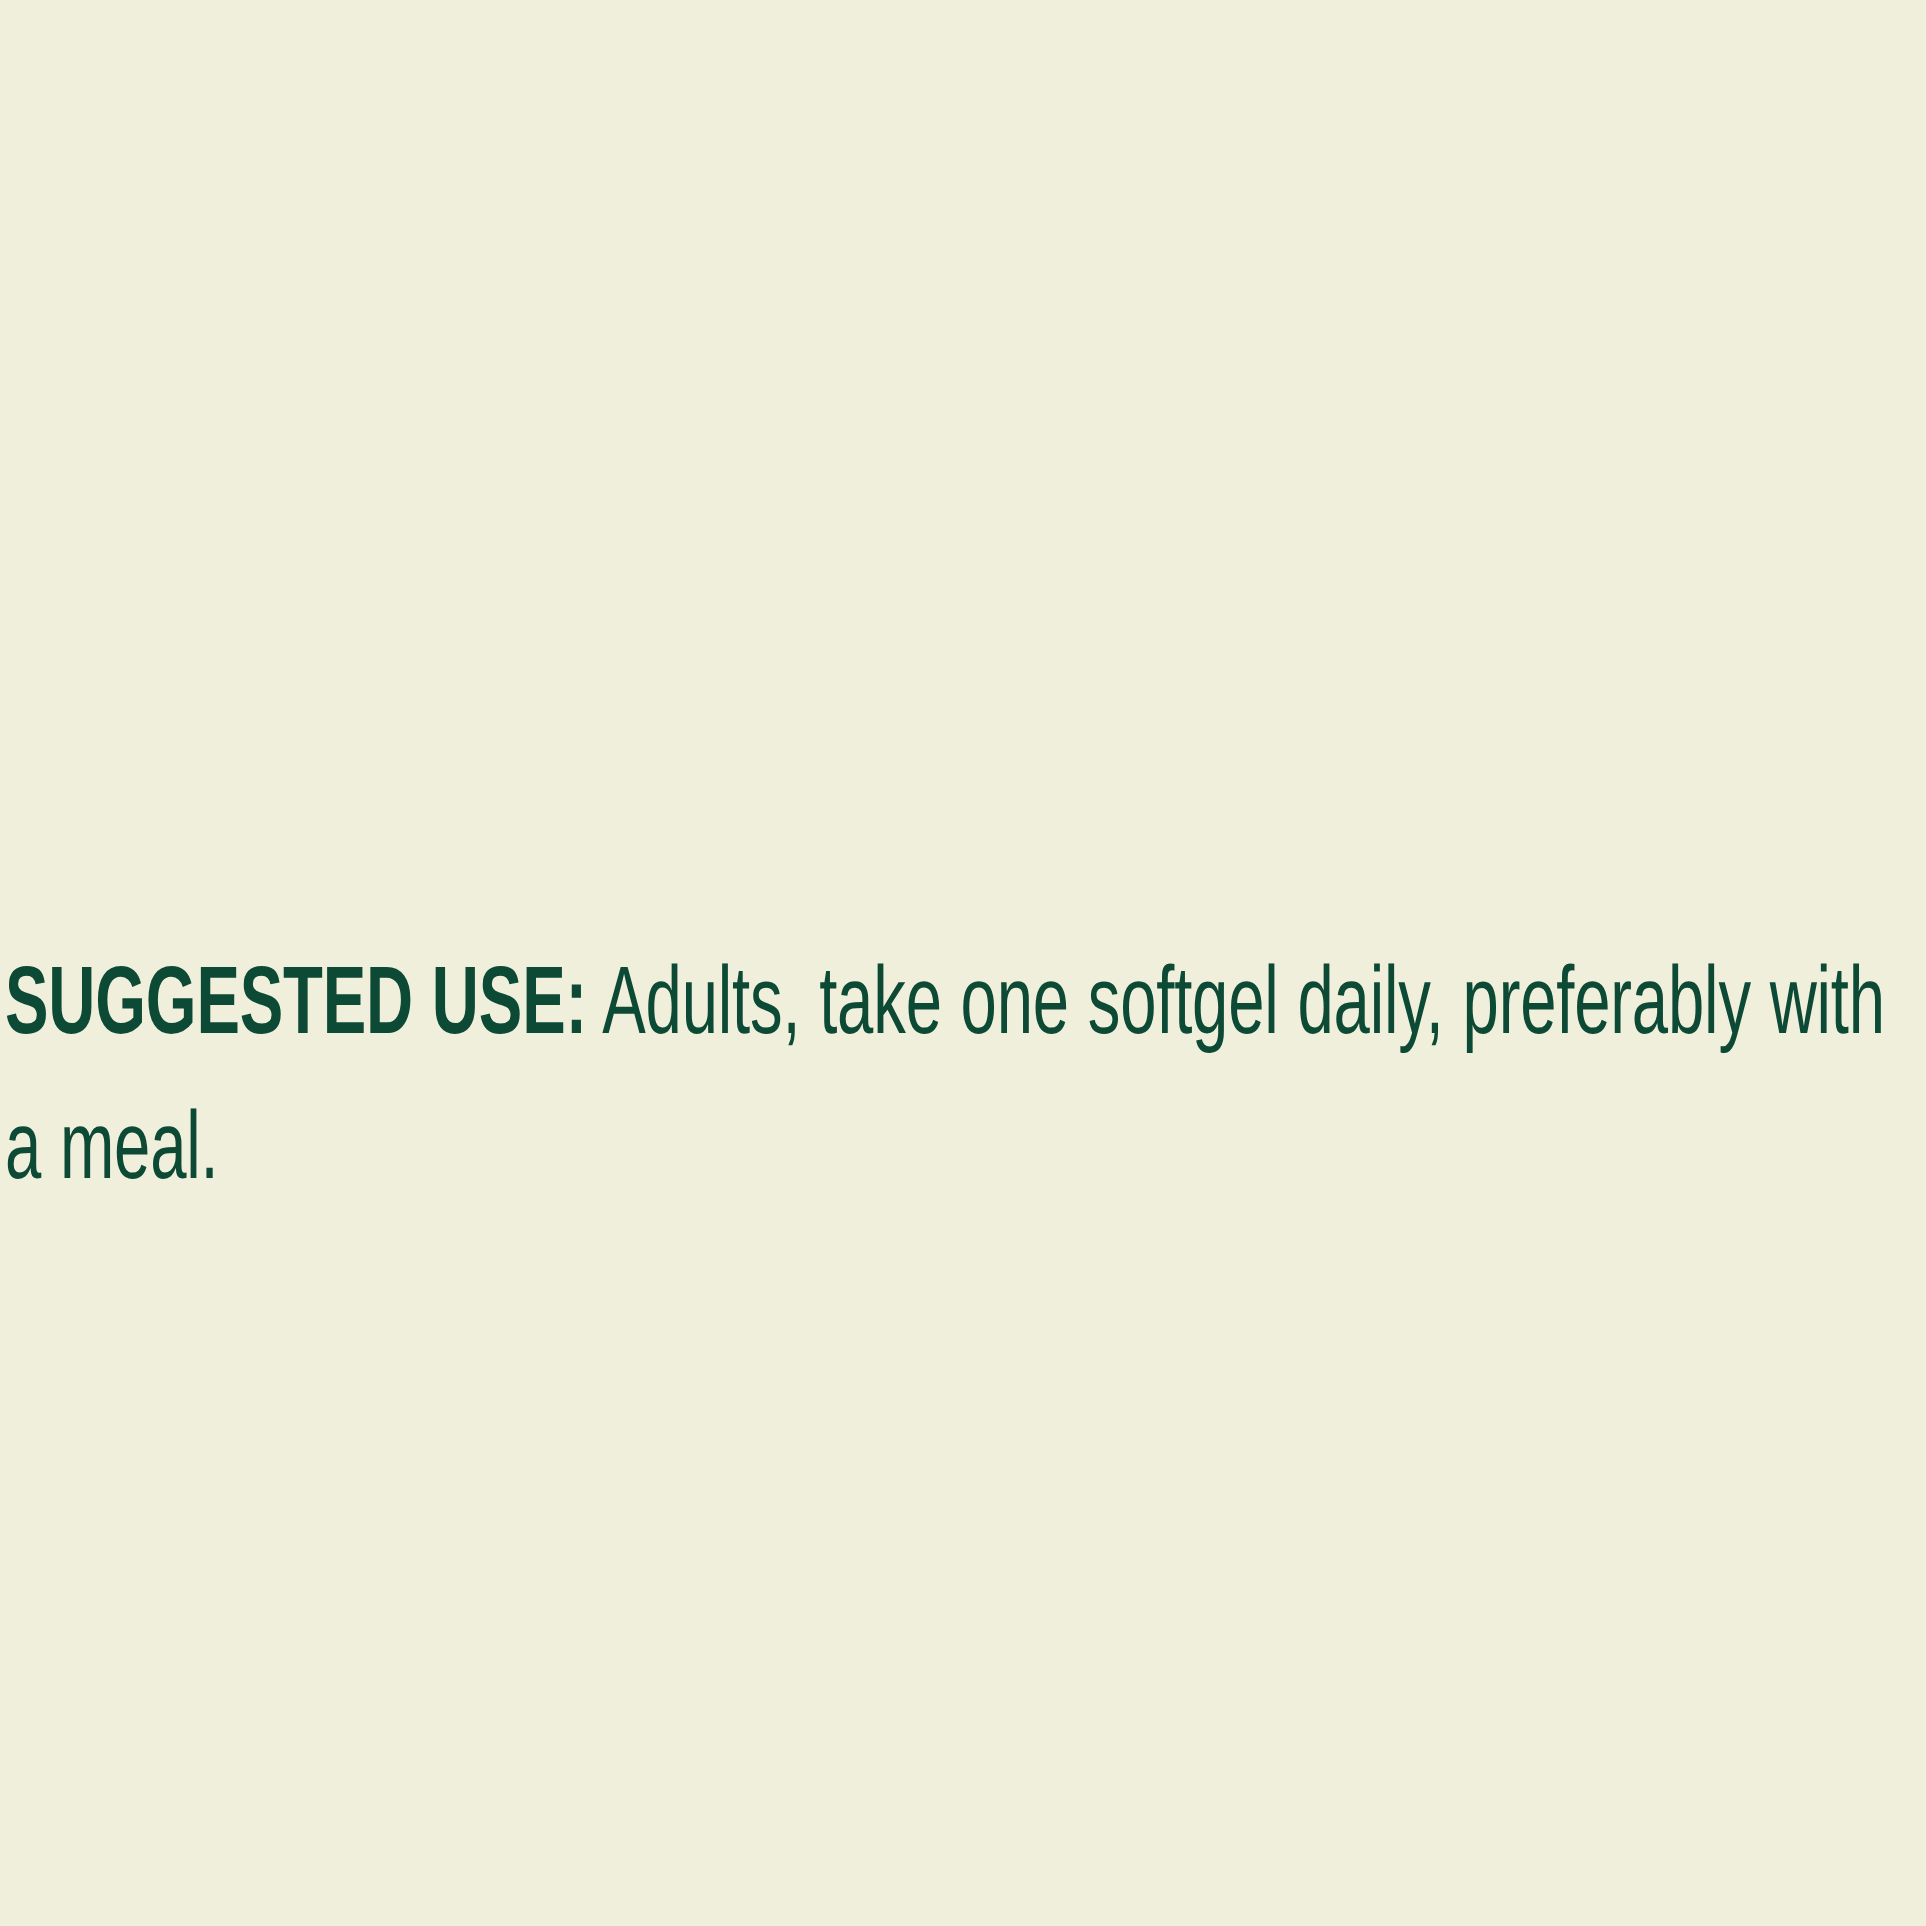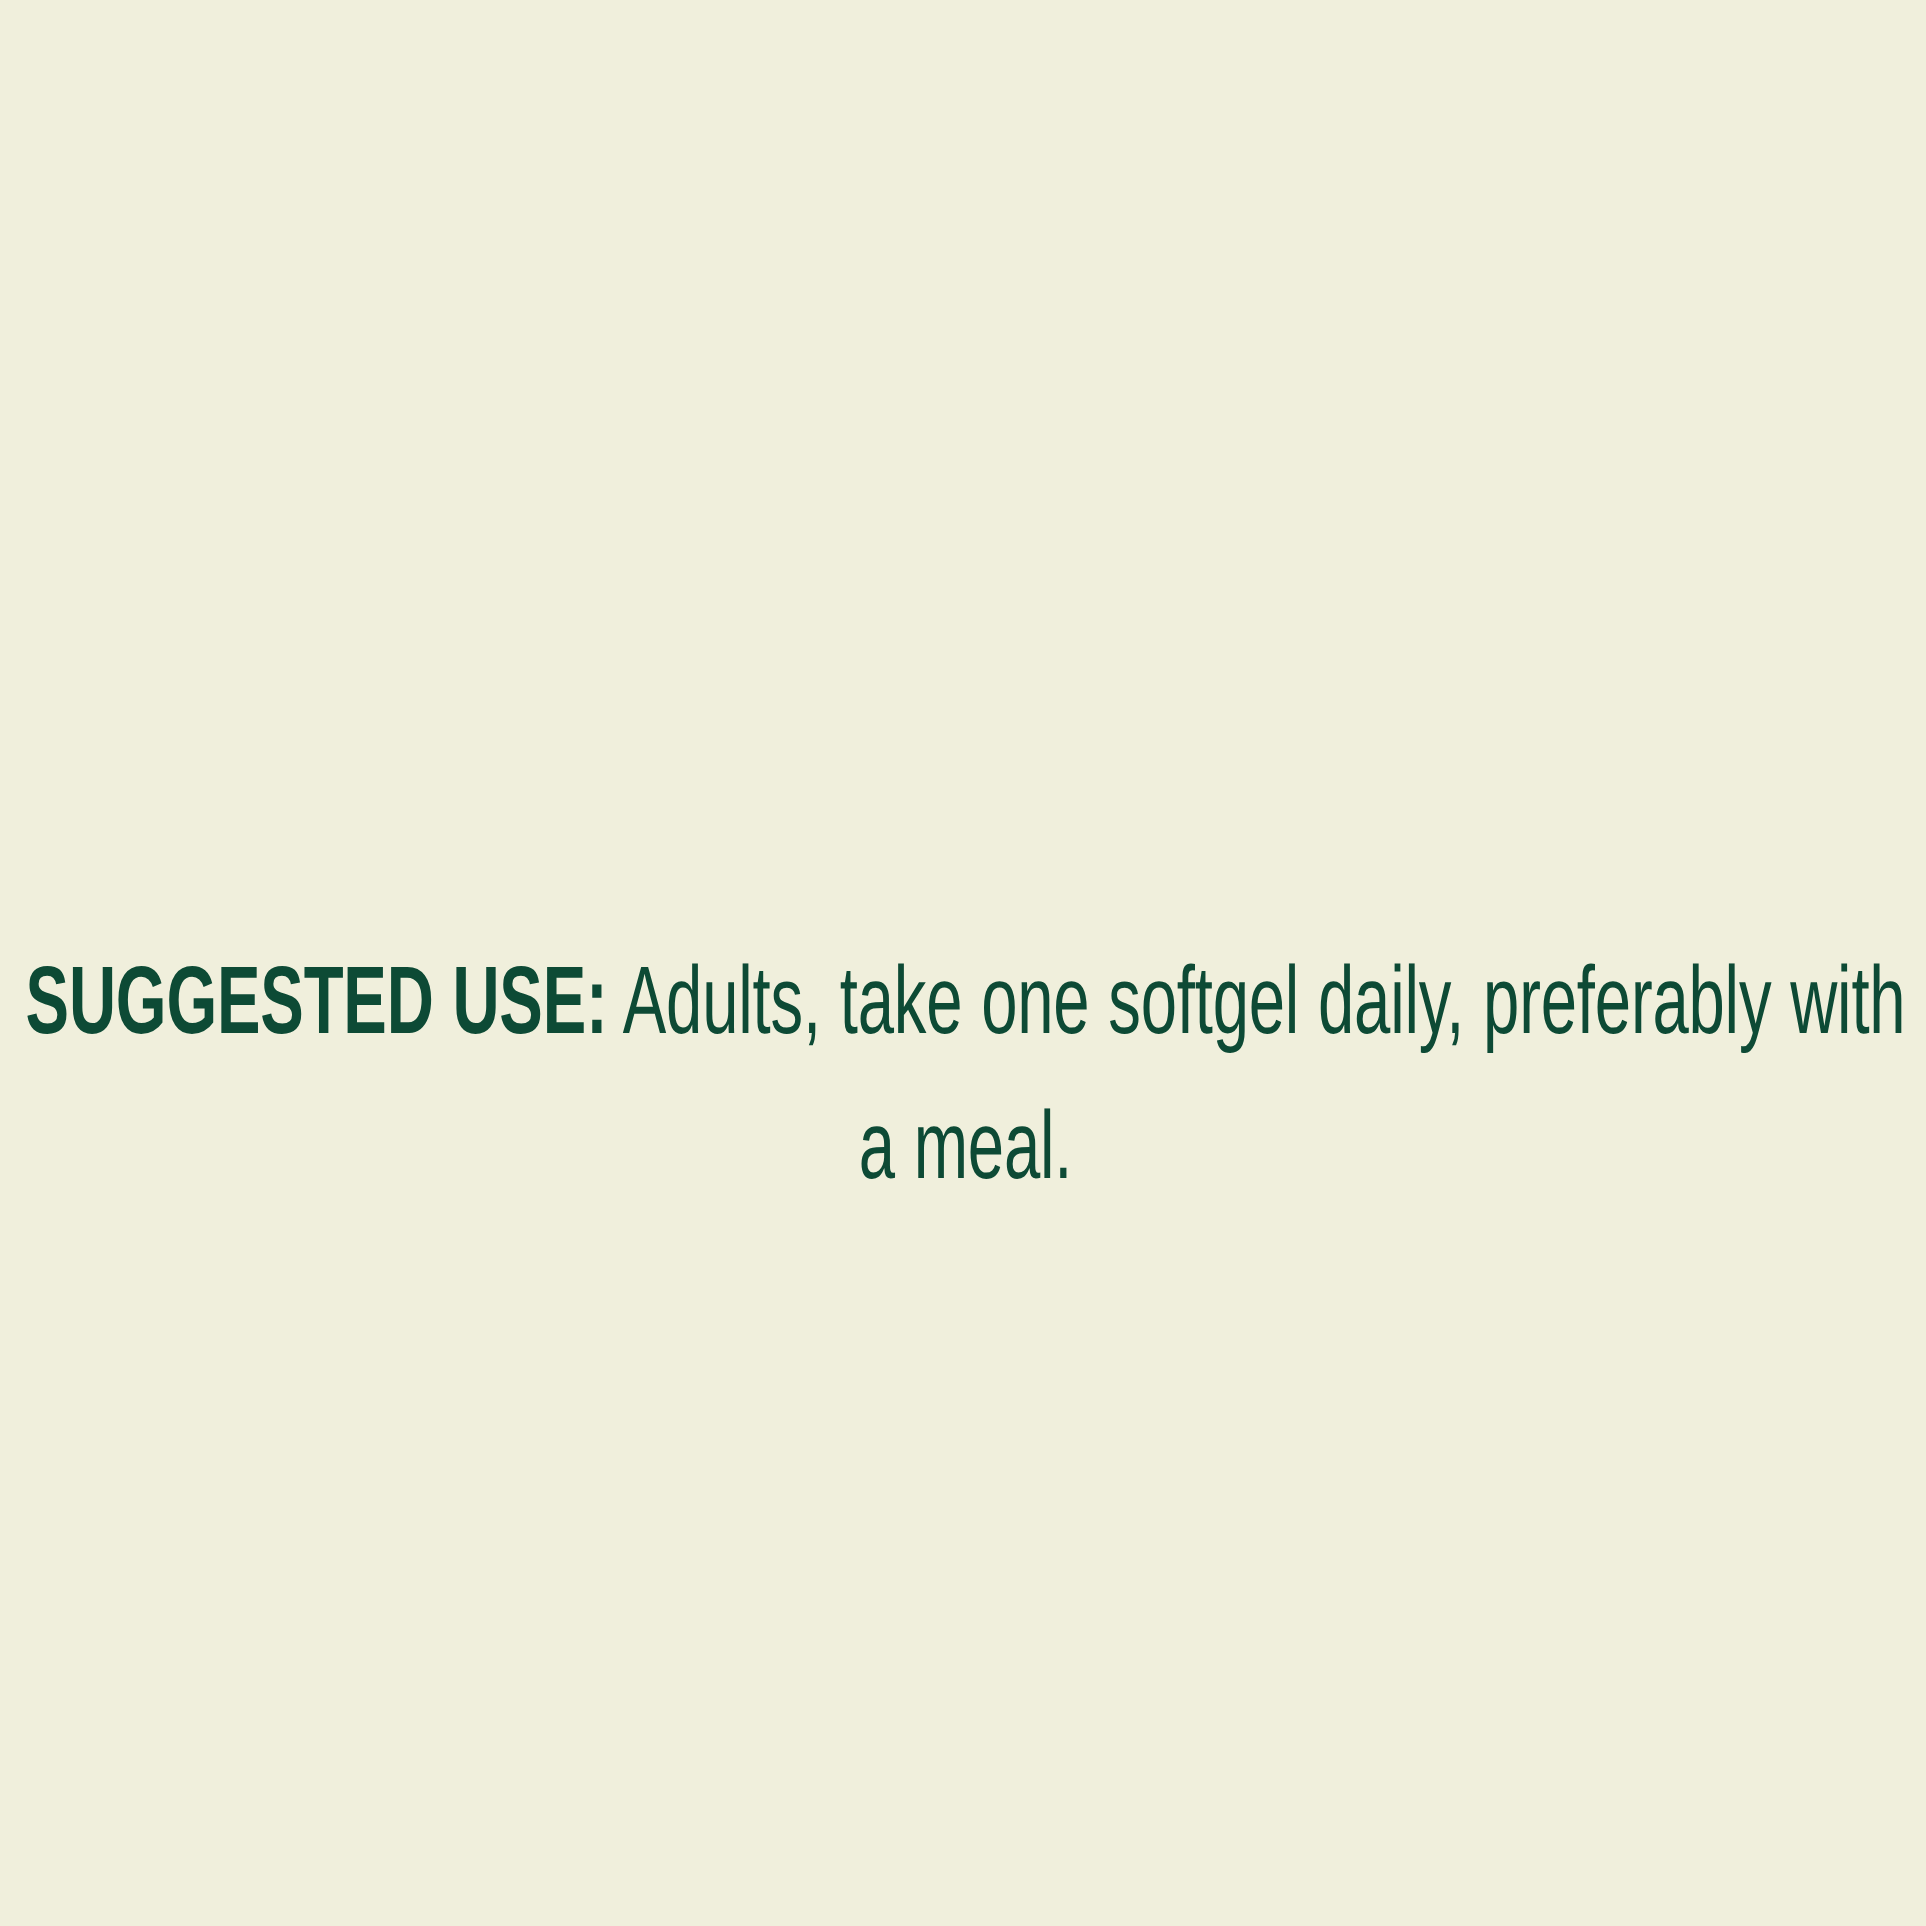--- a/index.html
+++ b/index.html
@@ -14,21 +14,20 @@
     font-family: "Liberation Sans", "DejaVu Sans", sans-serif;
     overflow: hidden;
   }
 
   #label-panel {
     position: relative;
     width: 1926px;
     height: 1926px;
     background: #F0EFDC;
     box-sizing: border-box;
-    text-align: center;
   }
 
   
   #suggested-use-block {
     position: absolute;
     left: 5.1px;
     right: 3.9px;
     top: 832px;
     color: #0D4A35;
     font-size: 96px;

